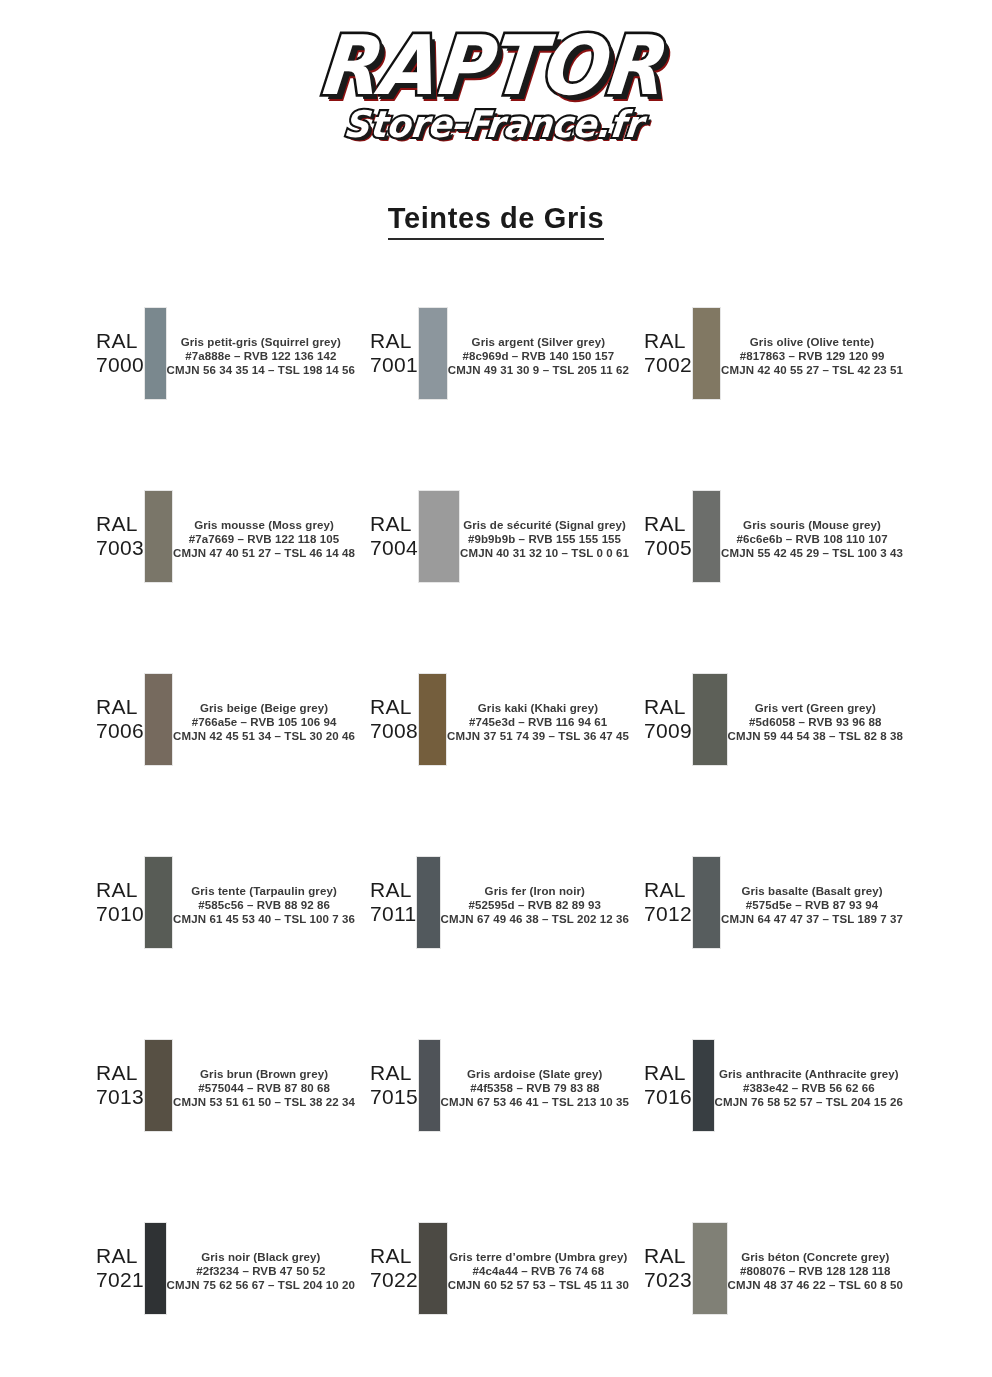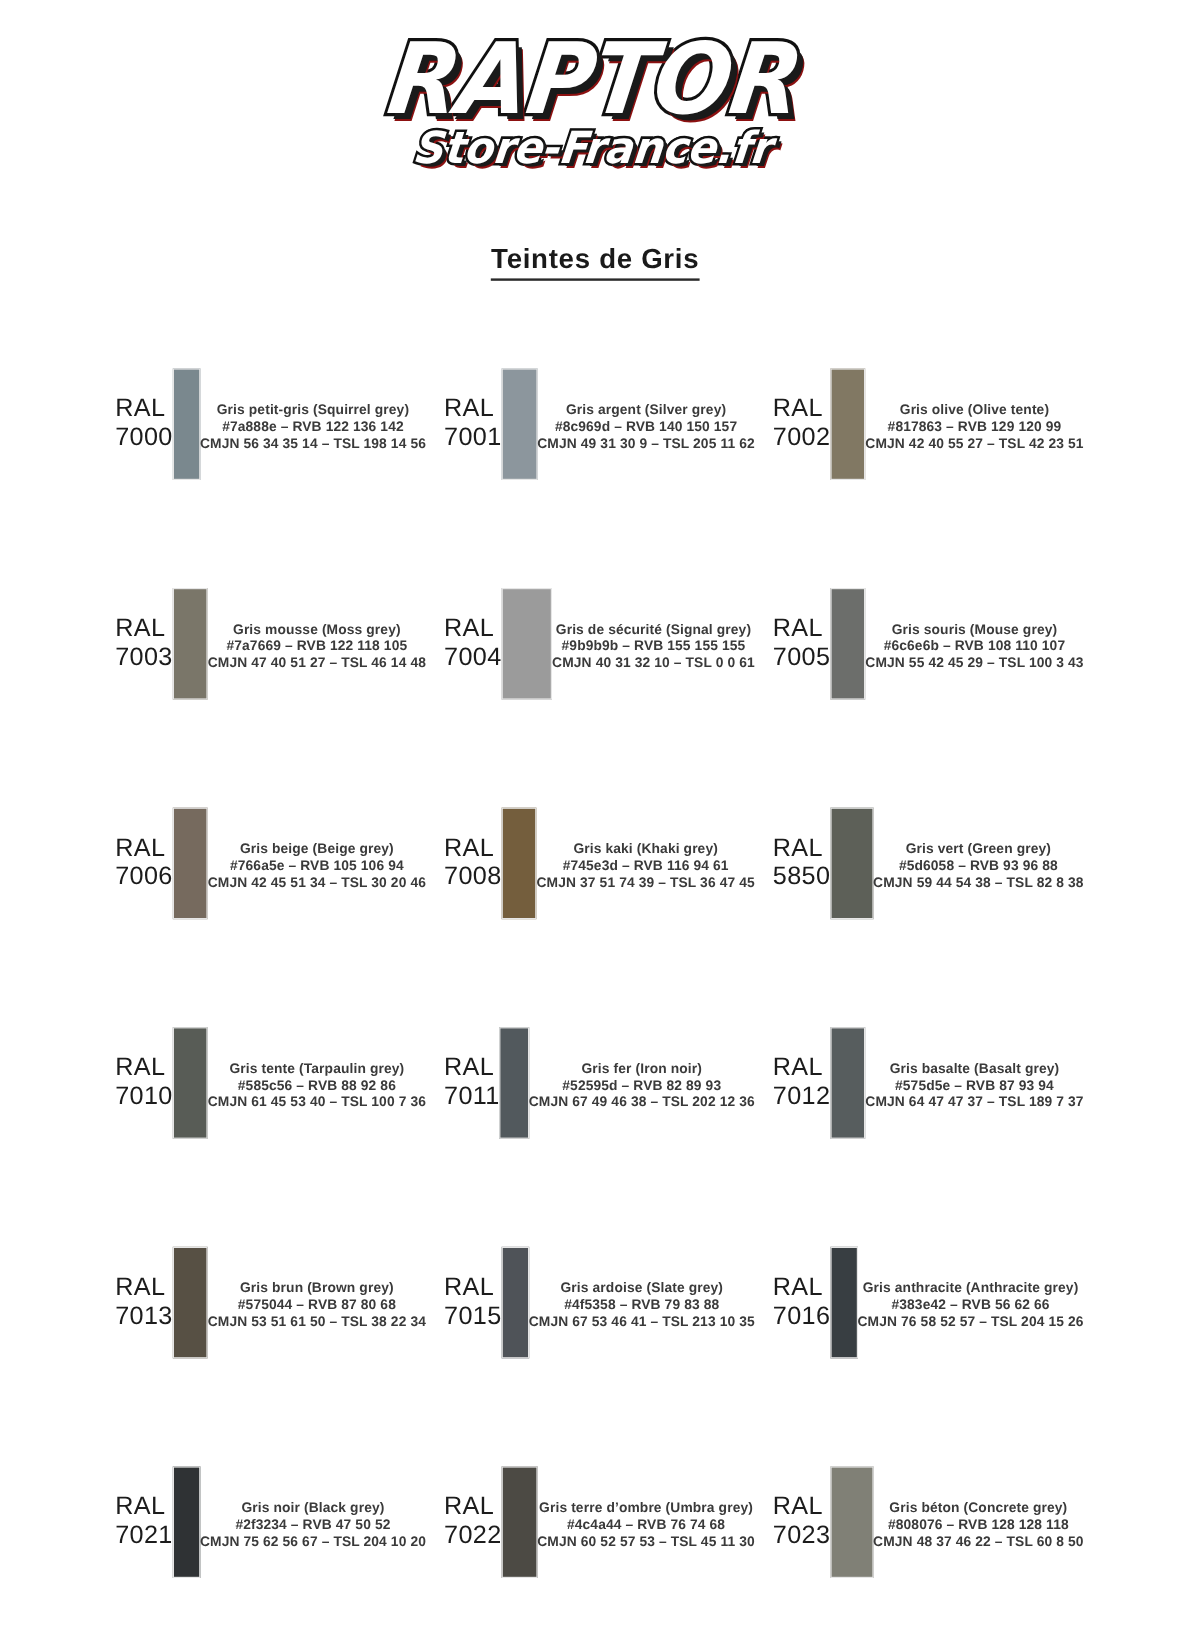--- a/index.html
+++ b/index.html
@@ -73,21 +73,21 @@
   
   .section-title-wrap {
     width: 100%;
     text-align: center;
     margin-top: 44px;
   }
   .section-title {
     display: inline-block;
     font-family: "Liberation Sans", sans-serif;
     font-weight: bold;
-    font-size: 23px;
+    font-size: 29px;
     letter-spacing: 0.6px;
     color: #1a1a1a;
     padding-bottom: 3px;
     border-bottom: 2px solid #2a2a2a;
   }
 
   
   .grid {
     position: absolute;
     left: 96px;
@@ -216,21 +216,21 @@
     <div class="cell">
       <div class="ral-code">RAL 7008</div>
       <div class="swatch" style="background-color: rgb(116, 94, 61);"></div>
       <div class="info">
         <span class="line">Gris kaki (Khaki grey)</span>
         <span class="line">#745e3d – RVB 116 94 61</span>
         <span class="line">CMJN 37 51 74 39 – TSL 36 47 45</span>
       </div>
     </div>
     <div class="cell">
-      <div class="ral-code">RAL 5850</div>
+      <div class="ral-code">RAL 7009</div>
       <div class="swatch" style="background-color: rgb(93, 96, 88);"></div>
       <div class="info">
         <span class="line">Gris vert (Green grey)</span>
         <span class="line">#5d6058 – RVB 93 96 88</span>
         <span class="line">CMJN 59 44 54 38 – TSL 82 8 38</span>
       </div>
     </div>
     <div class="cell">
       <div class="ral-code">RAL 7010</div>
       <div class="swatch" style="background-color: rgb(88, 92, 86);"></div>

